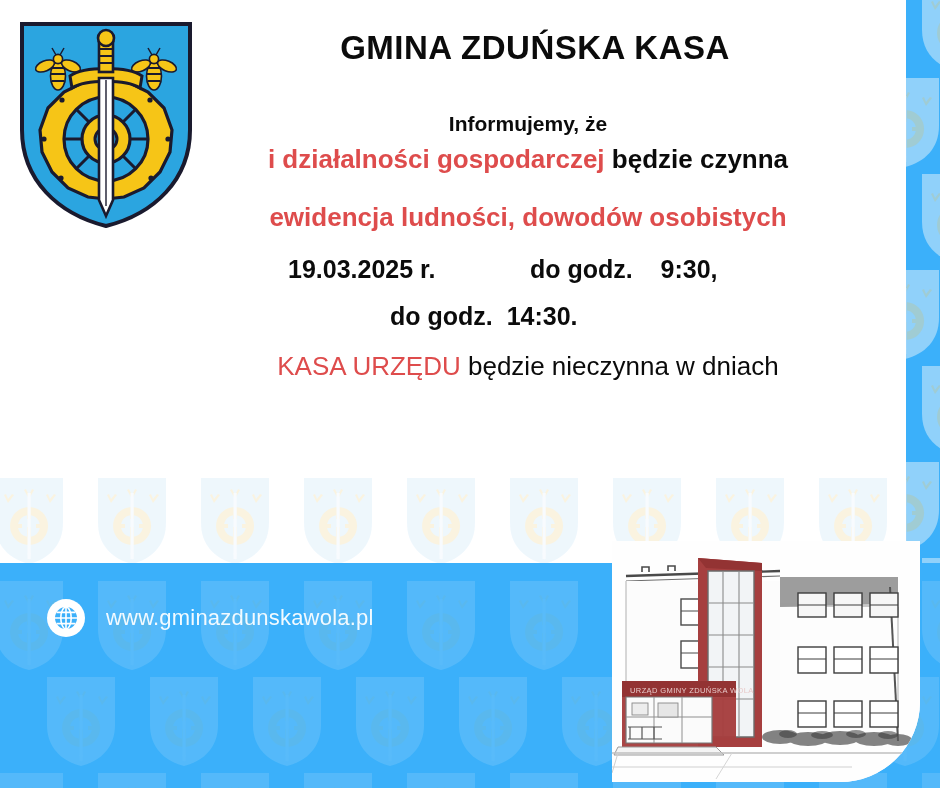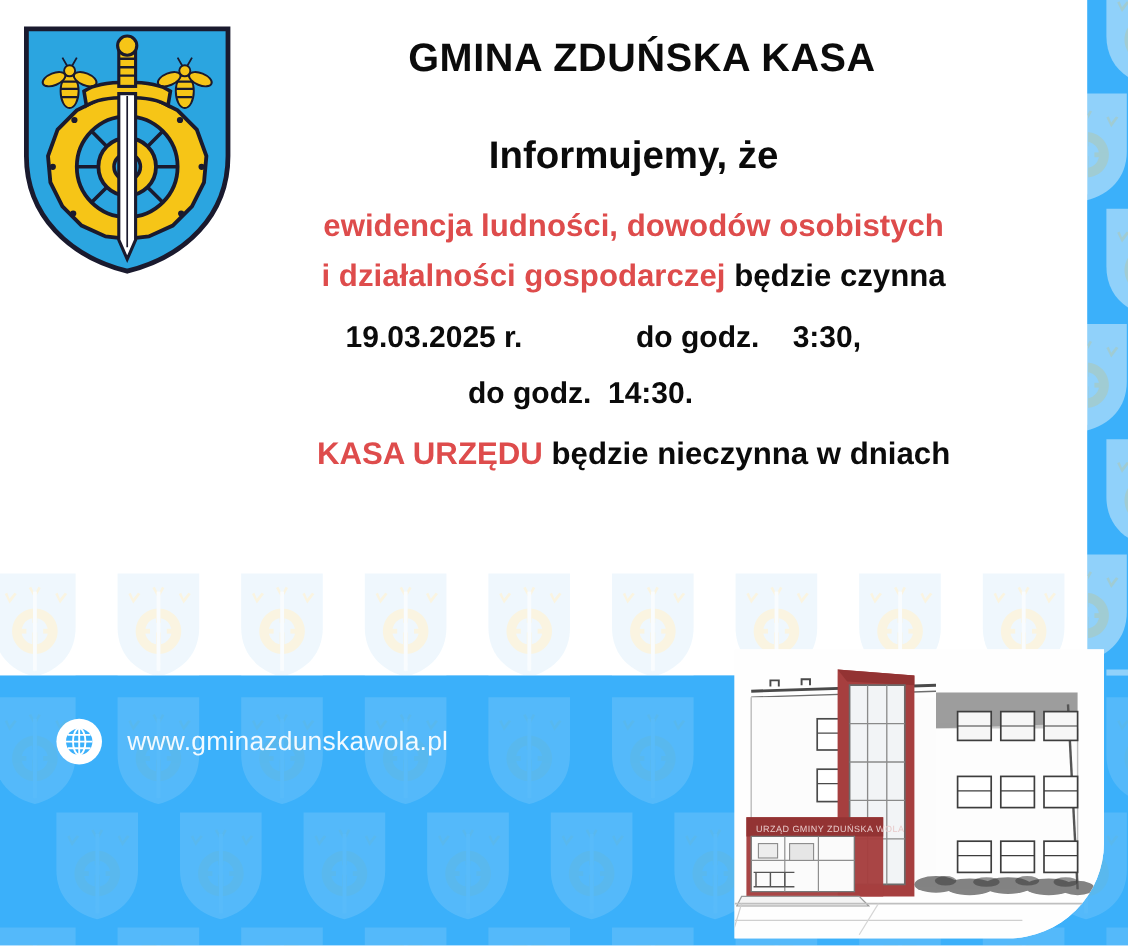--- a/index.html
+++ b/index.html
@@ -65,21 +65,21 @@
   .title {
     font-size: 33px;
     font-weight: bold;
     letter-spacing: 0.5px;
     color: #0B0B0B;
     line-height: 1.1;
     padding-left: 14px;
   }
   .lead {
     margin-top: 46px;
-    font-size: 32px;
+    font-size: 21px;
     font-weight: bold;
     color: #0B0B0B;
     line-height: 1.1;
   }
   .red-line {
     margin-top: 25px;
     font-size: 26px;
     font-weight: bold;
     color: #DE4C4C;
     line-height: 1.25;
@@ -109,21 +109,21 @@
   }
   .sched-time {
     width: 240px;
     text-align: left;
     white-space: pre;
   }
 
   .kasa-line {
     margin-top: 20px;
     font-size: 26px;
-    font-weight: bold;
+    font-weight: normal;
     color: #0B0B0B;
     line-height: 1.2;
   }
   .kasa-line .red { color: #DE4C4C; }
   .kasa-date {
     margin-top: 16px;
     font-size: 26px;
     font-weight: bold;
     color: #0B0B0B;
   }
@@ -1686,28 +1686,28 @@
         <path d="M92 62 V188" stroke="#1A1A2E" stroke-width="1.4"></path>
       </g>
     </svg>
   </div>
 
   <div class="text-col">
     <div class="title">GMINA ZDUŃSKA KASA</div>
 
     <div class="lead">Informujemy, że</div>
 
+    <div class="red-line red-line-2"><span>i działalności gospodarczej</span><span class="blk"> będzie czynna</span></div>
+
     <div class="red-line">ewidencja ludności, dowodów osobistych</div>
-
-    <div class="red-line red-line-2"><span>i działalności gospodarczej</span><span class="blk"> będzie czynna</span></div>
 
     <div class="schedule">
       <div class="sched-row">
         <span class="sched-date">19.03.2025 r.</span>
-        <span class="sched-time">do godz.    3:30,</span>
+        <span class="sched-time">do godz.    9:30,</span>
       </div>
       <div class="sched-row">
         <span class="sched-time">do godz.  14:30.</span>
       </div>
     </div>
 
     <div class="kasa-line"><span class="red">KASA URZĘDU</span><span> będzie nieczynna w dniach</span></div>
 
   </div>
 

